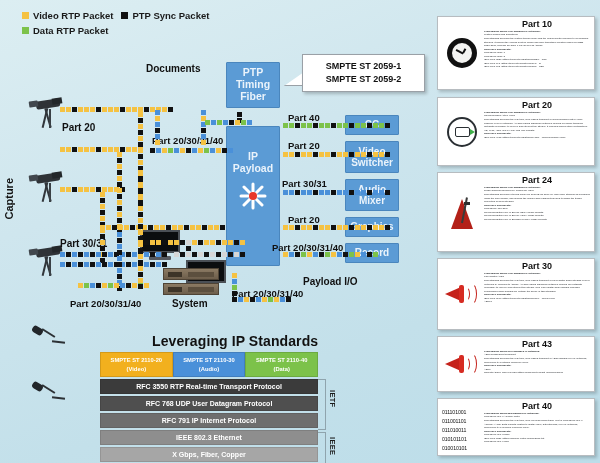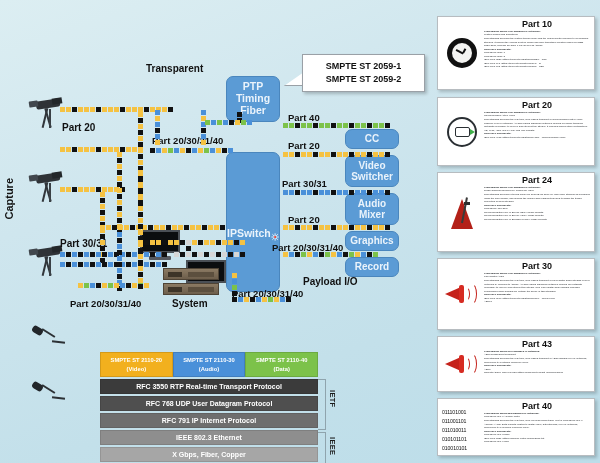--- a/index.html
+++ b/index.html
@@ -24,22 +24,21 @@
 
   
   .bluebox {
     background: #5b9bd5;
     border: 1px solid #4a86bd;
     color: #eaf3fb;
     font-weight: bold;
     display: flex; align-items: center; justify-content: center;
     text-align: center;
     line-height: 1.12;
-    border-radius: 7px;
-    margin-top: 14px;
+    border-radius: 1px;
   }
 
   
   .strip { position: absolute; display: flex; }
   .strip.v { flex-direction: column; }
   .dot { width: 5px; height: 5px; margin-right: 1px; flex: none; }
   .strip.v .dot { margin-right: 0; margin-bottom: 1px; }
 
   
   .cam { position: relative; width: 44px; height: 34px; }
@@ -168,20 +167,36 @@
       color: #111; line-height: 1.75; letter-spacing: -.1px; }
 
   .vlabel { writing-mode: vertical-rl; transform: rotate(180deg); }
 </style>
 </head>
 <body>
 
 <div id="canvas">
 
   <div id="legend">
+    <div class="leg-row">
+      <div class="leg-item">
+        <span class="leg-sw" style="background:#f5c242"></span>
+        <span class="leg-tx">Video RTP Packet</span>
+      </div>
+      <div class="leg-item">
+        <span class="leg-sw" style="background:#111"></span>
+        <span class="leg-tx">PTP Sync Packet</span>
+      </div>
+    </div>
+    <div class="leg-row">
+      <div class="leg-item">
+        <span class="leg-sw" style="background:#7cc24a"></span>
+        <span class="leg-tx">Data RTP Packet</span>
+      </div>
+    </div>
   </div>
 
   <div class="abs vlabel lbl" style="left:3px; top:178px; font-size:11px;">Capture</div>
 
   <div class="abs cam" style="left:28px; top:98px;">
     <div class="body"></div>
       <div class="lens"></div>
       <div class="hood"></div>
     <div class="leg1"></div>
       <div class="leg2"></div>
@@ -211,21 +226,21 @@
       <div class="stem"></div>
       <div class="base"></div>
   </div>
   <div class="abs mic" style="left:30px; top:252px;">
     <div class="head"></div>
       <div class="stem"></div>
       <div class="base"></div>
   </div>
   <div class="abs lbl" style="left:60px; top:238px; font-size:10px;">Part 30/31</div>
 
-  <div class="abs lbl" style="left:146px; top:63px; font-size:10px;">Transparent</div>
+  <div class="abs lbl" style="left:146px; top:63px; font-size:10px;">Documents</div>
   <div class="abs mon" style="left:140px; top:76px; width:40px; height:30px;">
     <div class="screen"></div>
       <div class="neck"></div>
       <div class="foot"></div>
   </div>
   <div class="abs mon" style="left:186px; top:76px; width:40px; height:30px;">
     <div class="screen"></div>
       <div class="neck"></div>
       <div class="foot"></div>
   </div>
@@ -241,23 +256,23 @@
   <div id="callout">
     <div class="co-line">SMPTE ST 2059-1</div>
     <div class="co-line">SMPTE ST 2059-2</div>
   </div>
 
   <div class="strip v" style="left:237px; top:112px;">
     <span class="dot" style="background:#111"></span>
     <span class="dot" style="background:#111"></span>
   </div>
 
-  <div class="abs bluebox" style="left:226px; top:138px; width:54px; height:140px; font-size:10.5px; flex-direction:row; justify-content:flex-start; padding-top:24px;">
+  <div class="abs bluebox" style="left:226px; top:126px; width:54px; height:140px; font-size:10.5px; flex-direction:column; justify-content:flex-start; padding-top:24px;">
     <span>IP</span>
-    <span>Switch</span>
+    <span>Payload</span>
     <svg width="30" height="30" viewBox="0 0 30 30" style="margin-top:6px">
       <g stroke="#ffffff" stroke-width="3" stroke-linecap="round">
         <line x1="15" y1="3" x2="15" y2="27"></line>
           <line x1="3" y1="15" x2="27" y2="15"></line>
         <line x1="6" y1="6" x2="24" y2="24"></line>
           <line x1="24" y1="6" x2="6" y2="24"></line>
       </g>
       <circle cx="15" cy="15" r="4" fill="#e8372a"></circle>
     </svg>
   </div>
@@ -691,20 +706,21 @@
         <span class="dot" style="background: rgb(17, 17, 17);"></span>
         <span class="dot" style="background: rgb(74, 144, 217);"></span>
         <span class="dot" style="background: rgb(245, 194, 66);"></span>
         <span class="dot" style="background: rgb(124, 194, 74);"></span>
         <span class="dot" style="background: rgb(245, 194, 66);"></span>
         <span class="dot" style="background: rgb(74, 144, 217);"></span>
         <span class="dot" style="background: rgb(17, 17, 17);"></span>
       </div>
     </div>
 
+  <div id="stack-title">Leveraging IP Standards</div>
   <div id="stack">
     <div class="stack-top">
       <div style="background:#f2b01e">
         <span>SMPTE ST 2110-20</span>
         <span>(Video)</span>
       </div>
       <div style="background:#4a90d9">
         <span>SMPTE ST 2110-30</span>
         <span>(Audio)</span>
       </div>

